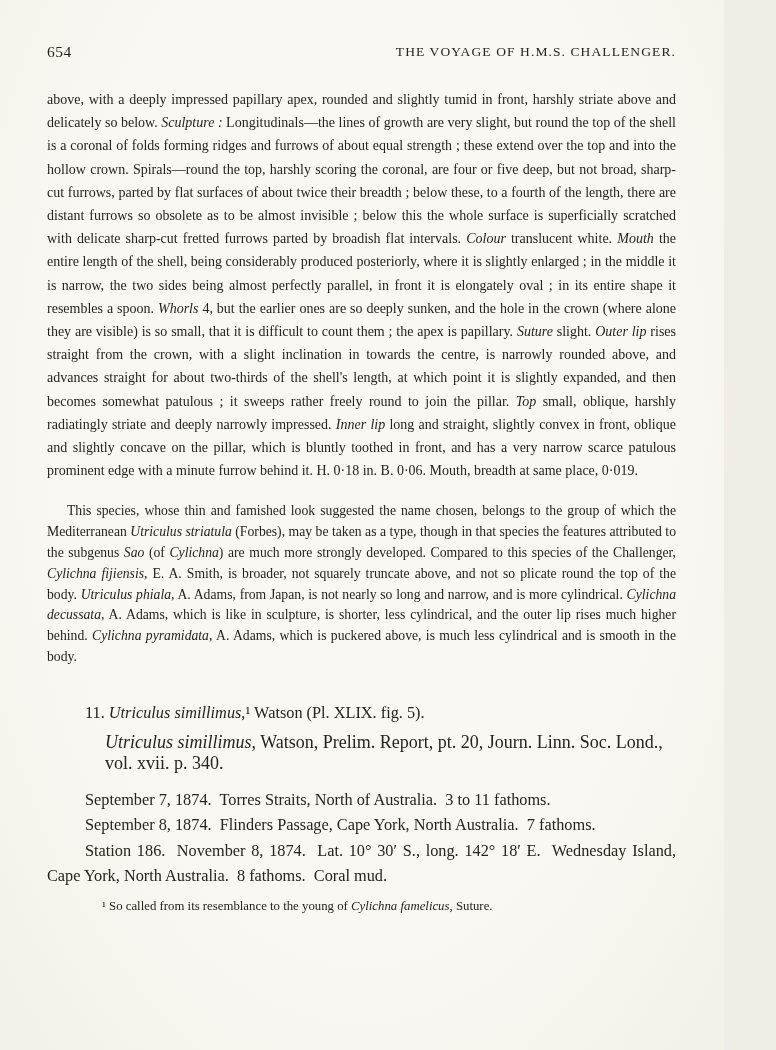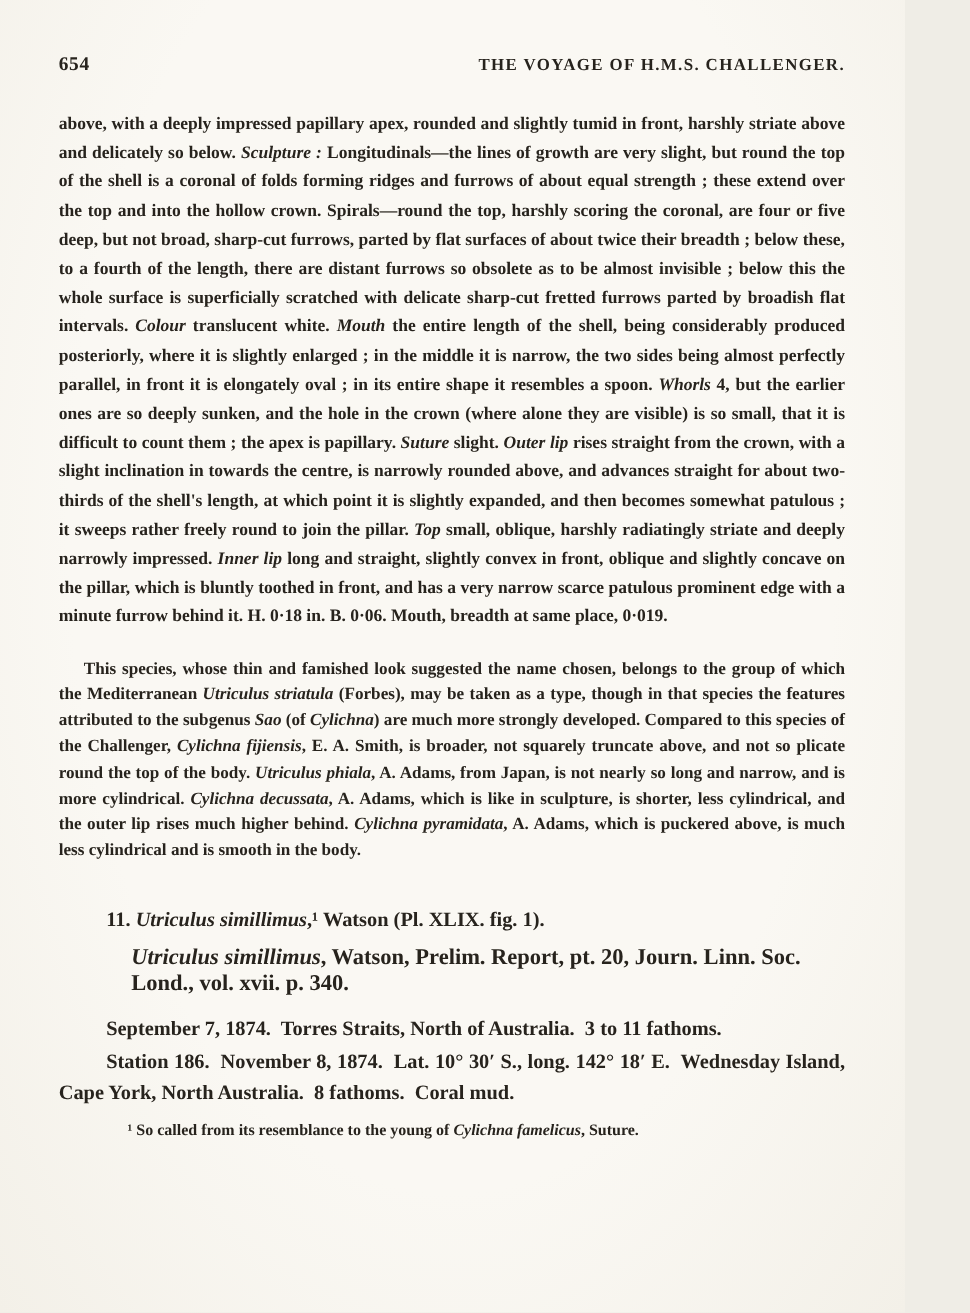--- a/index.html
+++ b/index.html
@@ -9,21 +9,20 @@
     background: #efede6;
   }
   .page {
     position: relative;
     width: 724px;
     height: 1050px;
     background: radial-gradient(ellipse at 50% 40%, #faf8f3 60%, #f3f0e8 100%);
     color: #27231d;
     padding: 42px 48px 0 47px;
     overflow: hidden;
-    font-weight: bold;
   }
   .header {
     position: relative;
     height: 22px;
   }
   .pagenum {
     position: absolute;
     left: 0;
     top: 1px;
     font-size: 15.5px;
@@ -83,24 +82,25 @@
 
   <div class="header">
     <span class="pagenum">654</span>
     <div class="running-title">THE VOYAGE OF H.M.S. CHALLENGER.</div>
   </div>
 
   <p class="desc"><span>above, with a deeply impressed papillary apex, rounded and slightly tumid in front, harshly striate above and delicately so below. </span><span class="it">Sculpture :</span><span> Longitudinals—the lines of growth are very slight, but round the top of the shell is a coronal of folds forming ridges and furrows of about equal strength ; these extend over the top and into the hollow crown. Spirals—round the top, harshly scoring the coronal, are four or five deep, but not broad, sharp-cut furrows, parted by flat surfaces of about twice their breadth ; below these, to a fourth of the length, there are distant furrows so obsolete as to be almost invisible ; below this the whole surface is superficially scratched with delicate sharp-cut fretted furrows parted by broadish flat intervals. </span><span class="it">Colour</span><span> translucent white. </span><span class="it">Mouth</span><span> the entire length of the shell, being considerably produced posteriorly, where it is slightly enlarged ; in the middle it is narrow, the two sides being almost perfectly parallel, in front it is elongately oval ; in its entire shape it resembles a spoon. </span><span class="it">Whorls</span><span> 4, but the earlier ones are so deeply sunken, and the hole in the crown (where alone they are visible) is so small, that it is difficult to count them ; the apex is papillary. </span><span class="it">Suture</span><span> slight. </span><span class="it">Outer lip</span><span> rises straight from the crown, with a slight inclination in towards the centre, is narrowly rounded above, and advances straight for about two-thirds of the shell's length, at which point it is slightly expanded, and then becomes somewhat patulous ; it sweeps rather freely round to join the pillar. </span><span class="it">Top</span><span> small, oblique, harshly radiatingly striate and deeply narrowly impressed. </span><span class="it">Inner lip</span><span> long and straight, slightly convex in front, oblique and slightly concave on the pillar, which is bluntly toothed in front, and has a very narrow scarce patulous prominent edge with a minute furrow behind it. H. 0·18 in. B. 0·06. Mouth, breadth at same place, 0·019.</span></p>
 
   <p class="remarks"><span>This species, whose thin and famished look suggested the name chosen, belongs to the group of which the Mediterranean </span><span class="it">Utriculus striatula</span><span> (Forbes), may be taken as a type, though in that species the features attributed to the subgenus </span><span class="it">Sao</span><span> (of </span><span class="it">Cylichna</span><span>) are much more strongly developed. Compared to this species of the Challenger, </span><span class="it">Cylichna fijiensis</span><span>, E. A. Smith, is broader, not squarely truncate above, and not so plicate round the top of the body. </span><span class="it">Utriculus phiala</span><span>, A. Adams, from Japan, is not nearly so long and narrow, and is more cylindrical. </span><span class="it">Cylichna decussata</span><span>, A. Adams, which is like in sculpture, is shorter, less cylindrical, and the outer lip rises much higher behind. </span><span class="it">Cylichna pyramidata</span><span>, A. Adams, which is puckered above, is much less cylindrical and is smooth in the body.</span></p>
 
-  <p class="species-heading"><span>11. </span><span class="it">Utriculus simillimus</span><span>,¹ Watson (Pl. XLIX. fig. 1).</span></p>
+  <p class="species-heading"><span>11. </span><span class="it">Utriculus simillimus</span><span>,¹ Watson (Pl. XLIX. fig. 5).</span></p>
 
   <p class="synonymy"><span class="it">Utriculus simillimus</span><span>, Watson, Prelim. Report, pt. 20, Journ. Linn. Soc. Lond., vol. xvii. p. 340.</span></p>
 
   <div class="records">
     <p class="record"><span>September 7, 1874.  Torres Straits, North of Australia.  3 to 11 fathoms.</span></p>
+    <p class="record"><span>September 8, 1874.  Flinders Passage, Cape York, North Australia.  7 fathoms.</span></p>
     <p class="record"><span>Station 186.  November 8, 1874.  Lat. 10° 30′ S., long. 142° 18′ E.  Wednesday Island, Cape York, North Australia.  8 fathoms.  Coral mud.</span></p>
   </div>
 
   <p class="footnote"><span>¹ So called from its resemblance to the young of </span><span class="it">Cylichna famelicus</span><span>, Suture.</span></p>
 
 </div>
 
 </body></html>

